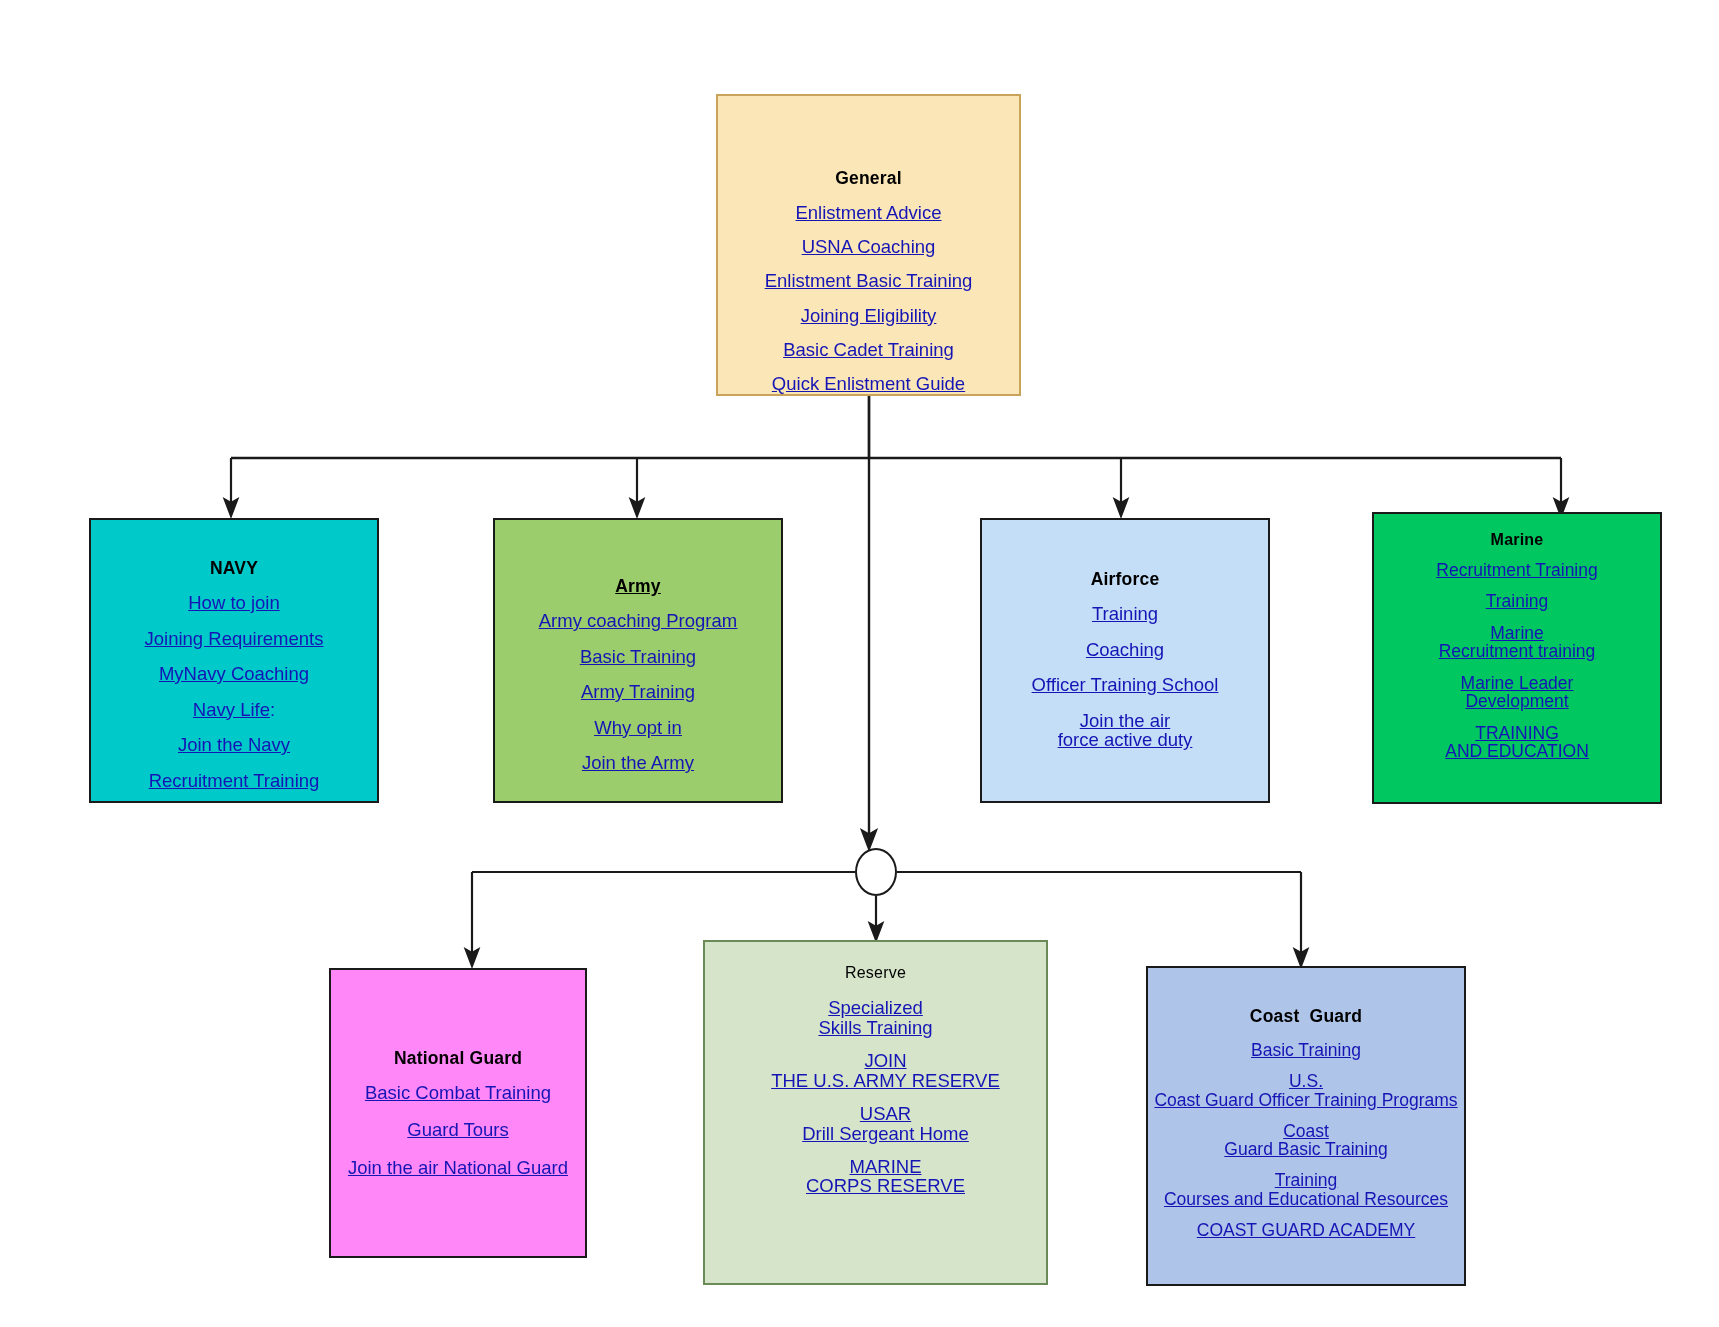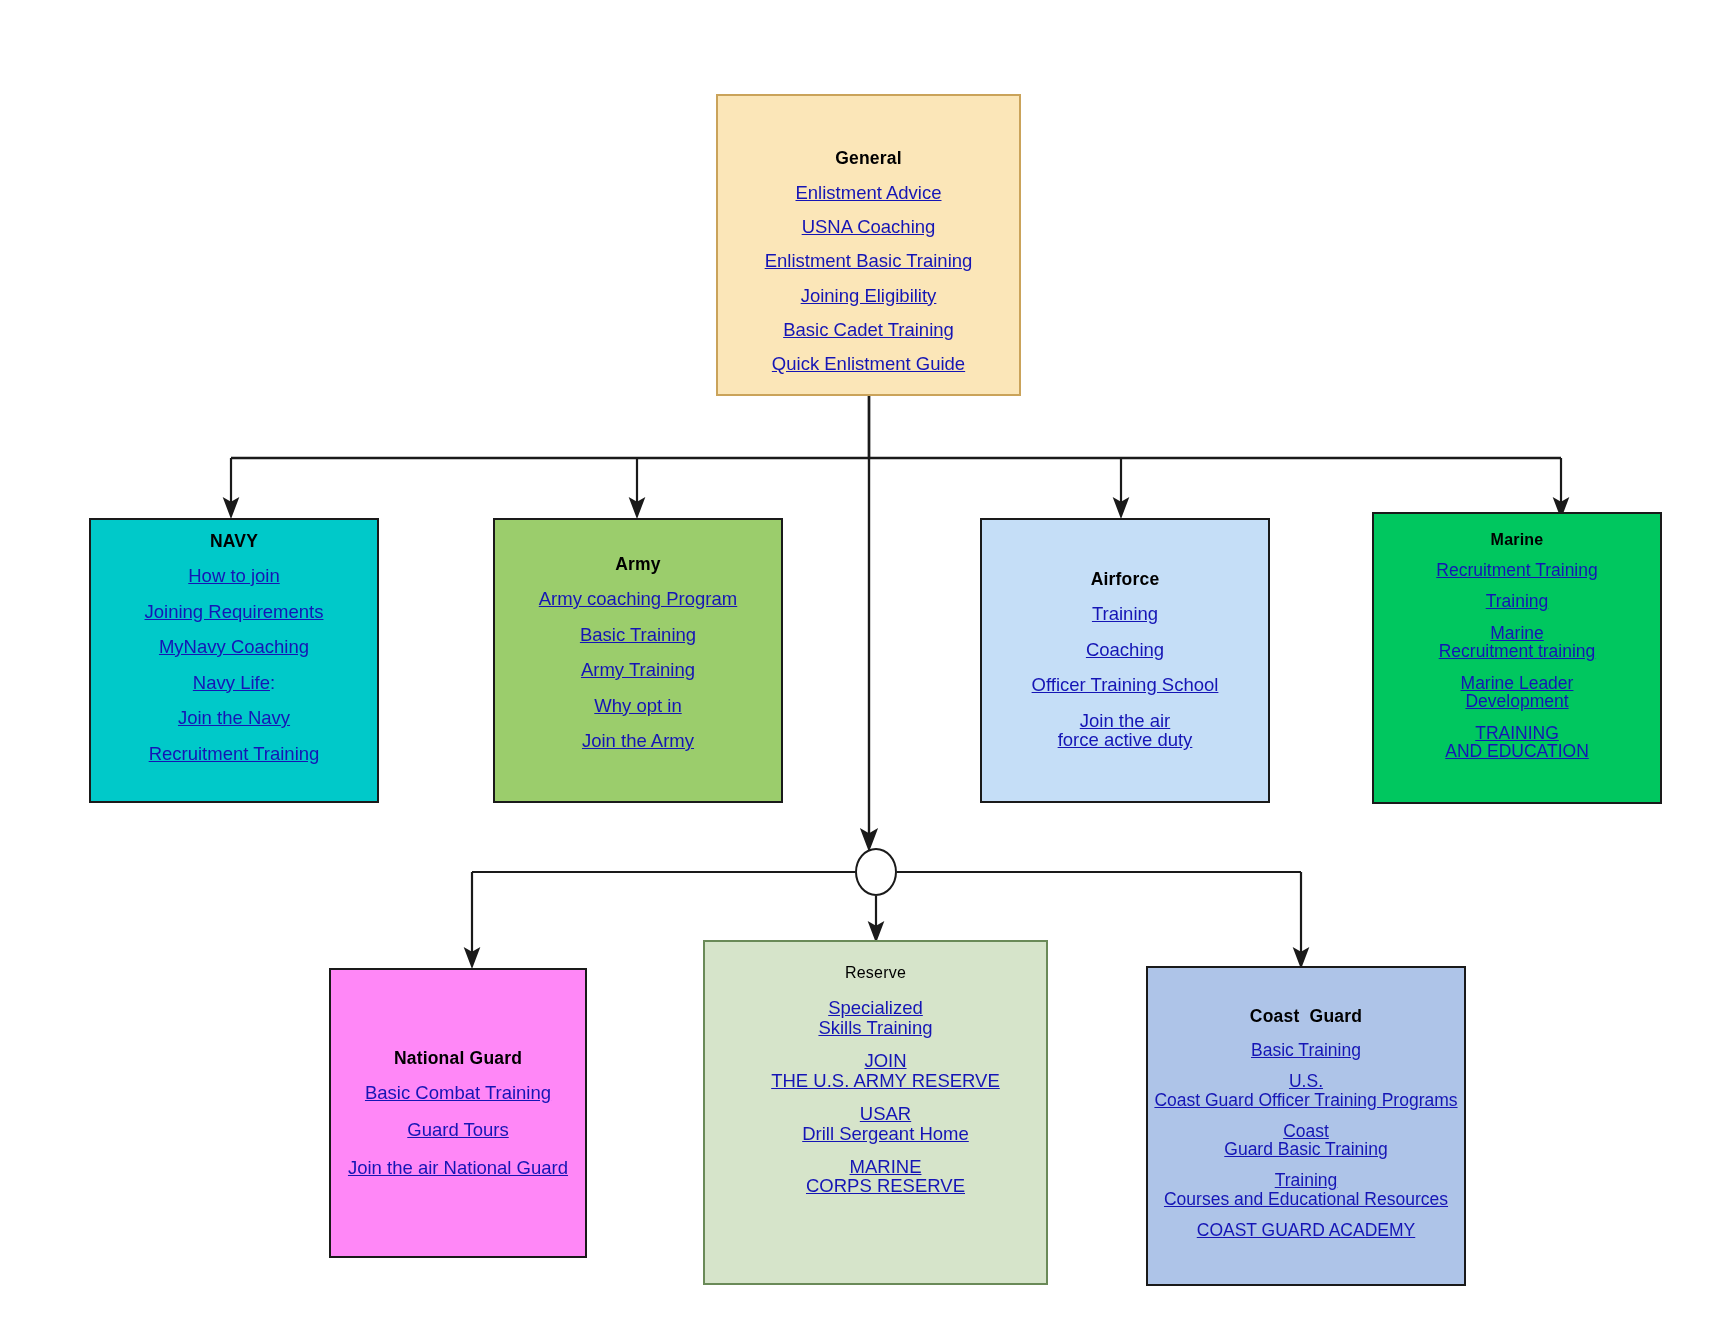--- a/index.html
+++ b/index.html
@@ -54,25 +54,25 @@
     font-size: 18.5px;
     line-height: 1.07;
     cursor: pointer;
     white-space: pre-line;
   }
   .links-wrap > * + * {
     margin-top: 0.95em;
   }
   
   #node-general   { left: 716px;  top: 94px;   width: 305px;  height: 302px; background: #fbe6b8; border-color: #caa35a; }
-  #node-general .pad { padding-top: 52px; }
+  #node-general .pad { padding-top: 52px; margin-top: 20px; }
   #node-navy      { left: 89px;   top: 518px;  width: 290px;  height: 285px; background: #00c9c9; }
-  #node-navy .pad { padding-top: 11px; }
+  #node-navy .pad { padding-top: 38px; }
   #node-army      { left: 493px;  top: 518px;  width: 290px;  height: 285px; background: #9bcd6c; }
-  #node-army .pad { padding-top: 34px; }
+  #node-army .pad { padding-top: 56px; text-decoration: underline; }
   #node-airforce  { left: 980px;  top: 518px;  width: 290px;  height: 285px; background: #c5def7; }
   #node-airforce .pad { padding-top: 49px; }
   #node-marine    { left: 1372px; top: 512px;  width: 290px;  height: 292px; background: #00c75f; }
   #node-marine .pad { padding-top: 17px; }
   #node-natguard  { left: 329px;  top: 968px;  width: 258px;  height: 290px; background: #ff87f7; }
   #node-natguard .pad { padding-top: 78px; }
   #node-reserve   { left: 703px;  top: 940px;  width: 345px;  height: 345px; background: #d6e4ca; border-color: #6a8a58; }
   #node-reserve .pad { padding-top: 22px; }
   #node-coast     { left: 1146px; top: 966px;  width: 320px;  height: 320px; background: #aec4e8; }
   #node-coast .pad { padding-top: 38px; }

